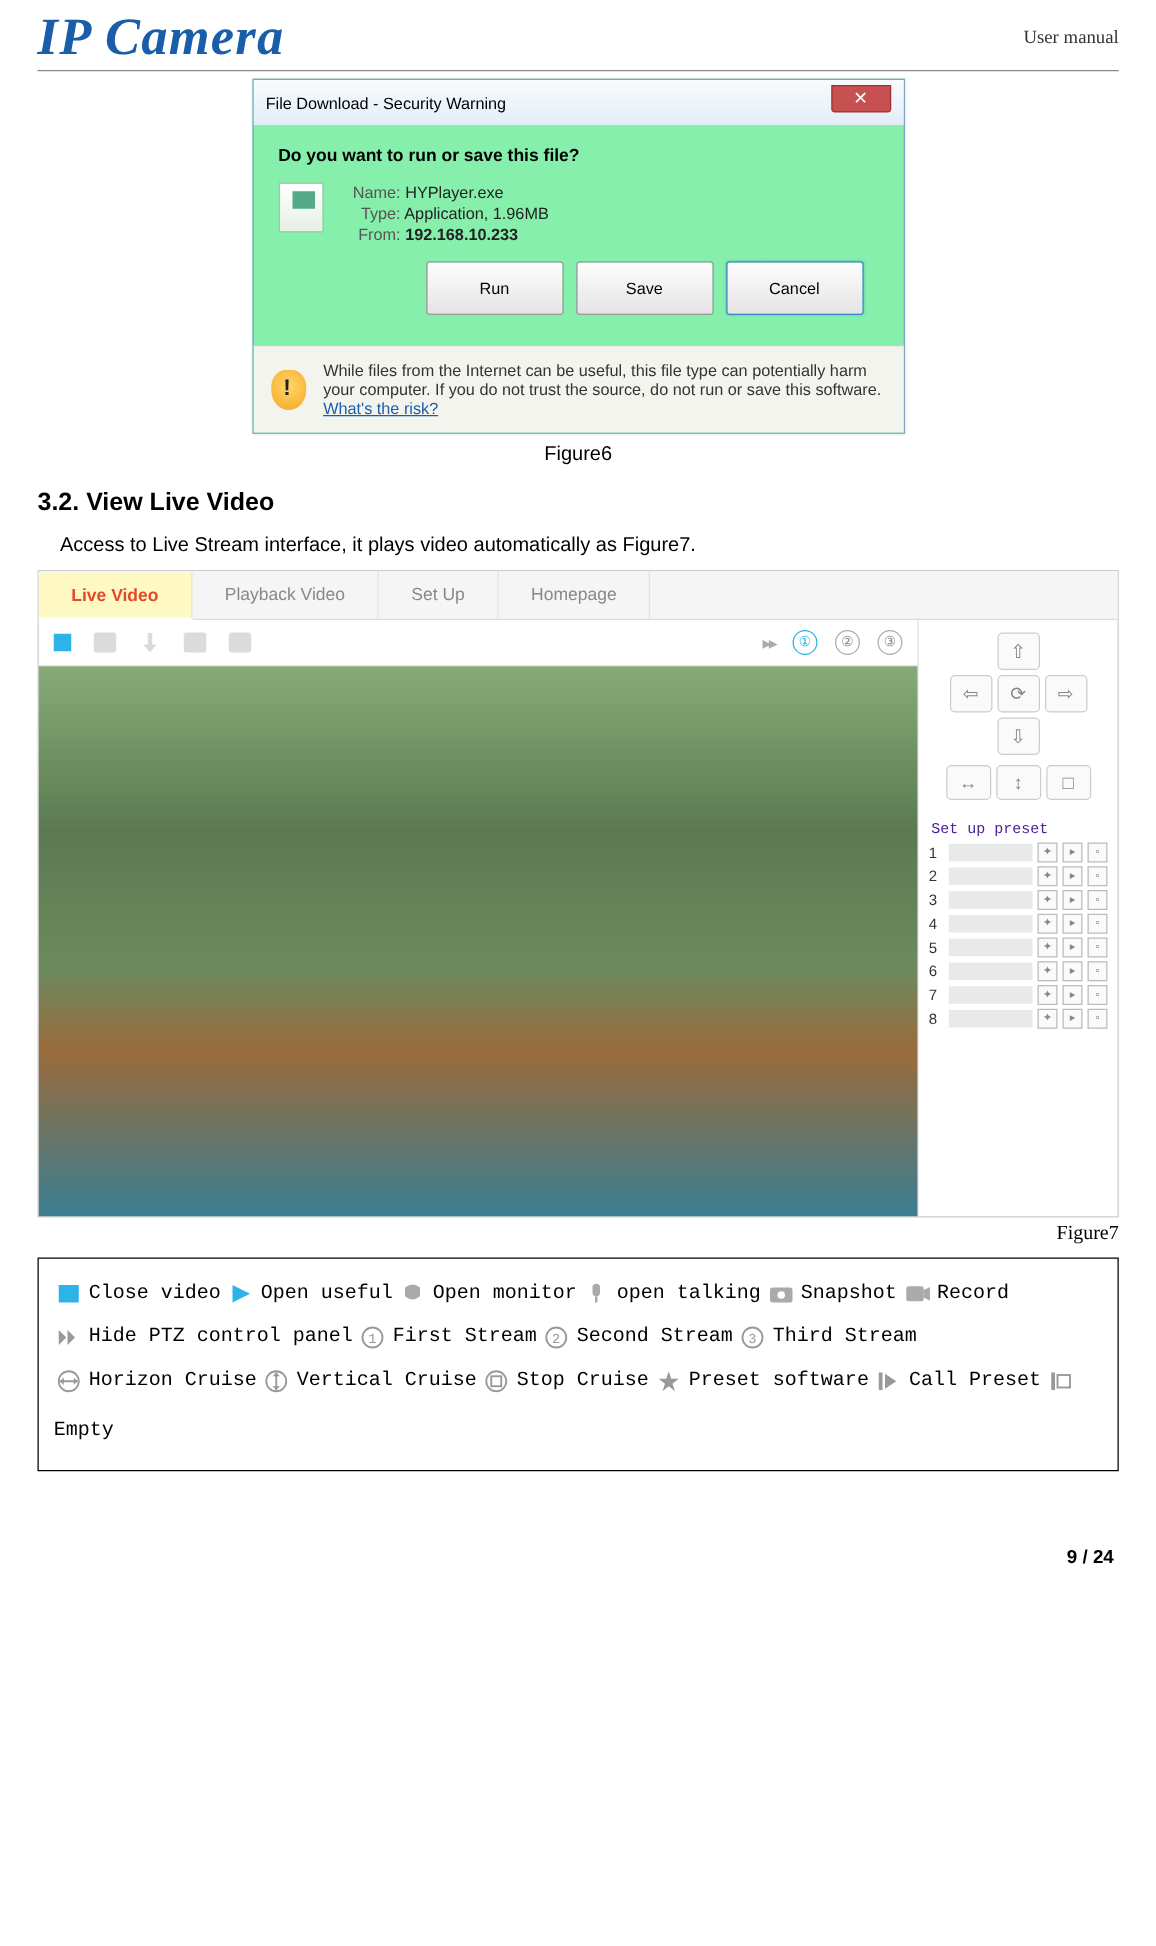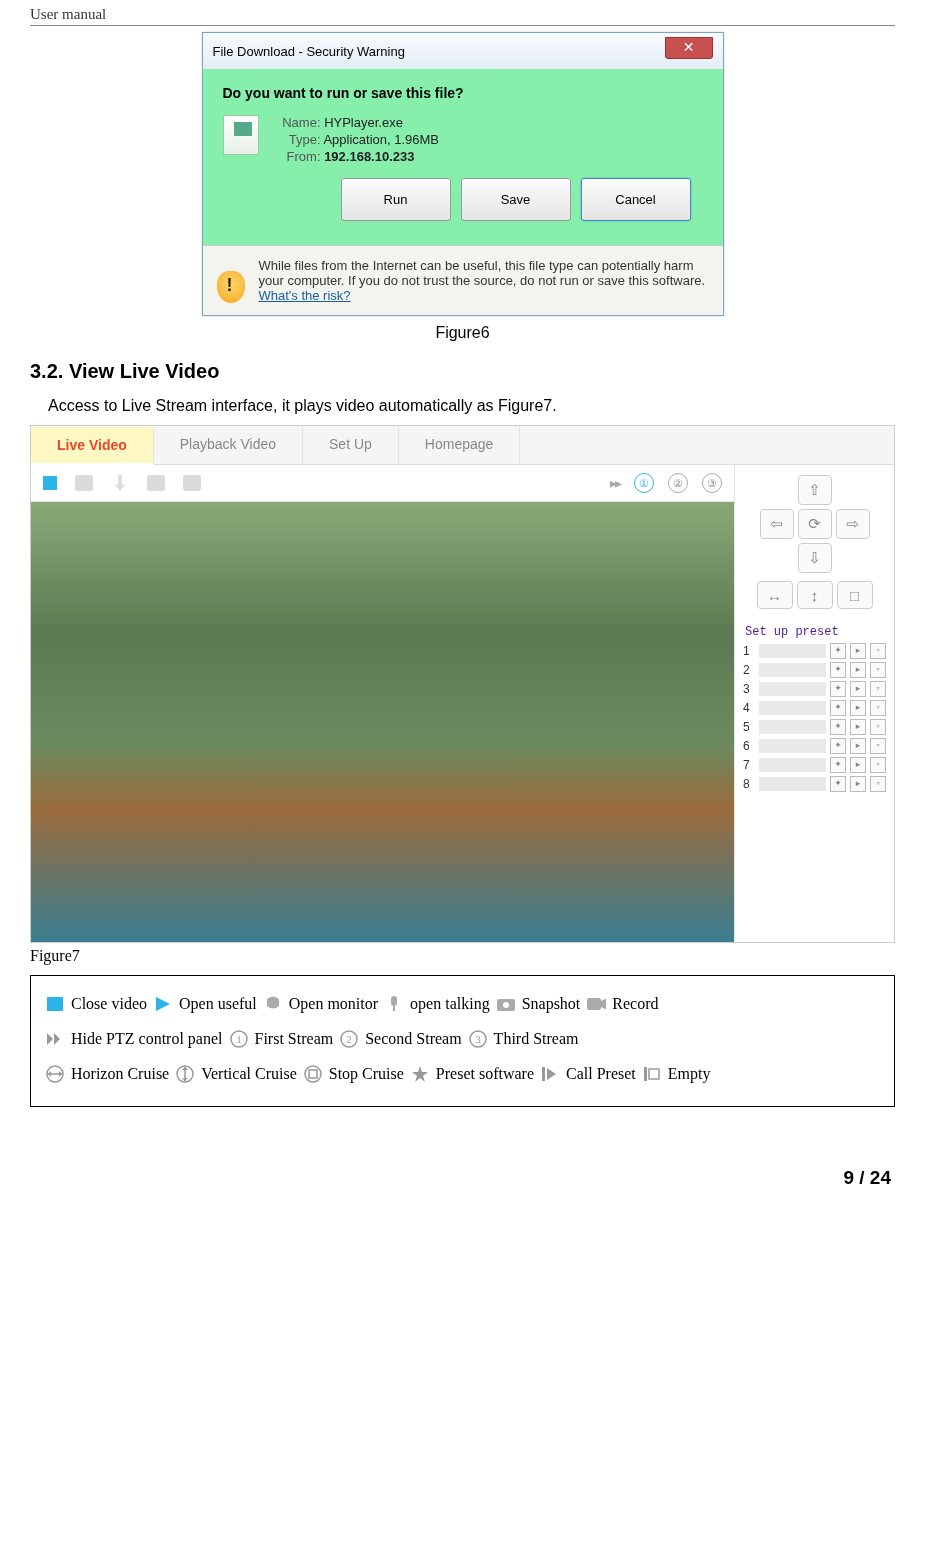--- a/index.html
+++ b/index.html
@@ -110,34 +110,34 @@
     border-radius: 3px;
     text-align: center;
   }
   .dbtn.primary { border-color: #3b87c7; box-shadow: 0 0 2px #6ab; }
   .warning-bar {
     background: #f4f4ee;
     border-top: 1px solid #ccc;
     padding: 12px 14px;
     display: flex;
     gap: 14px;
-    align-items: flex-end;
+    align-items: center;
     font-size: 13px;
     color: #333;
   }
   .shield {
     width: 28px; height: 32px; flex-shrink: 0;
     background: radial-gradient(circle at 50% 40%, #ffd76a, #f5a623);
     border-radius: 50% 50% 60% 60%;
     position: relative;
   }
   .shield::after { content:"!"; position:absolute; left:10px; top:4px; font-weight:bold; color:#222; font-size:18px;}
   .warning-bar a { color:#1a5da8; text-decoration: underline; }
   .fig-caption { text-align: center; font-size: 16px; margin: 8px 0 18px 0; }
-  .fig-caption-serif { text-align: left; font-family: "SimSun", serif; font-size: 16px; margin: 4px 0 10px 0; }
+  .fig-caption-serif { text-align: right; font-family: "SimSun", serif; font-size: 16px; margin: 4px 0 10px 0; }
   .section-title { font-size: 20px; font-weight: bold; margin: 10px 0 14px 0; }
   .body-text { font-size: 16px; margin: 0 0 10px 18px; }
 
   
   .live-ui {
     border: 1px solid #ccc;
     background: #fff;
   }
   .tabbar {
     display: flex;
@@ -211,45 +211,46 @@
   }
   .preset-row .num { width:12px; color:#333; }
   .preset-row .pinput { flex:1; height:14px; background:#e9e9e9; }
   .preset-row .pbtn { width:14px;height:14px;border:1px solid #bbb;background:#fafafa;font-size:9px;line-height:13px;text-align:center;color:#888;}
 
   
   .legend-box {
     border: 1.5px solid #000;
     margin-top: 6px;
     padding: 10px 12px 14px 12px;
-    font-family: Liberation Serif, serif;
+    font-family: Liberation Mono, monospace;
     font-size: 16px;
     line-height: 2.2;
   }
   .legend-box .lrow { display:flex; flex-wrap:wrap; align-items:center; gap:4px 4px; }
   .licon {
     display:inline-flex; width:20px; height:18px; align-items:center; justify-content:center;
     vertical-align:middle; margin:0 2px;
   }
   .licon svg { display:block; }
 
   .footer {
     text-align: right;
     font-weight: bold;
-    font-size: 19px;
+    font-size: 15px;
     margin-top: 60px;
     padding-right: 4px;
   }
 </style>
 </head>
 <body>
 
 <div class="page">
 
   <div class="header-row">
+    <div class="logo">IP Camera</div>
     <div class="header-right">User manual</div>
   </div>
 
   <div class="dialog-wrap">
     <div class="dialog">
       <div class="dialog-title">
         <span>File Download - Security Warning</span>
         <div class="close-sq">✕</div>
       </div>
       <div class="dialog-body">

